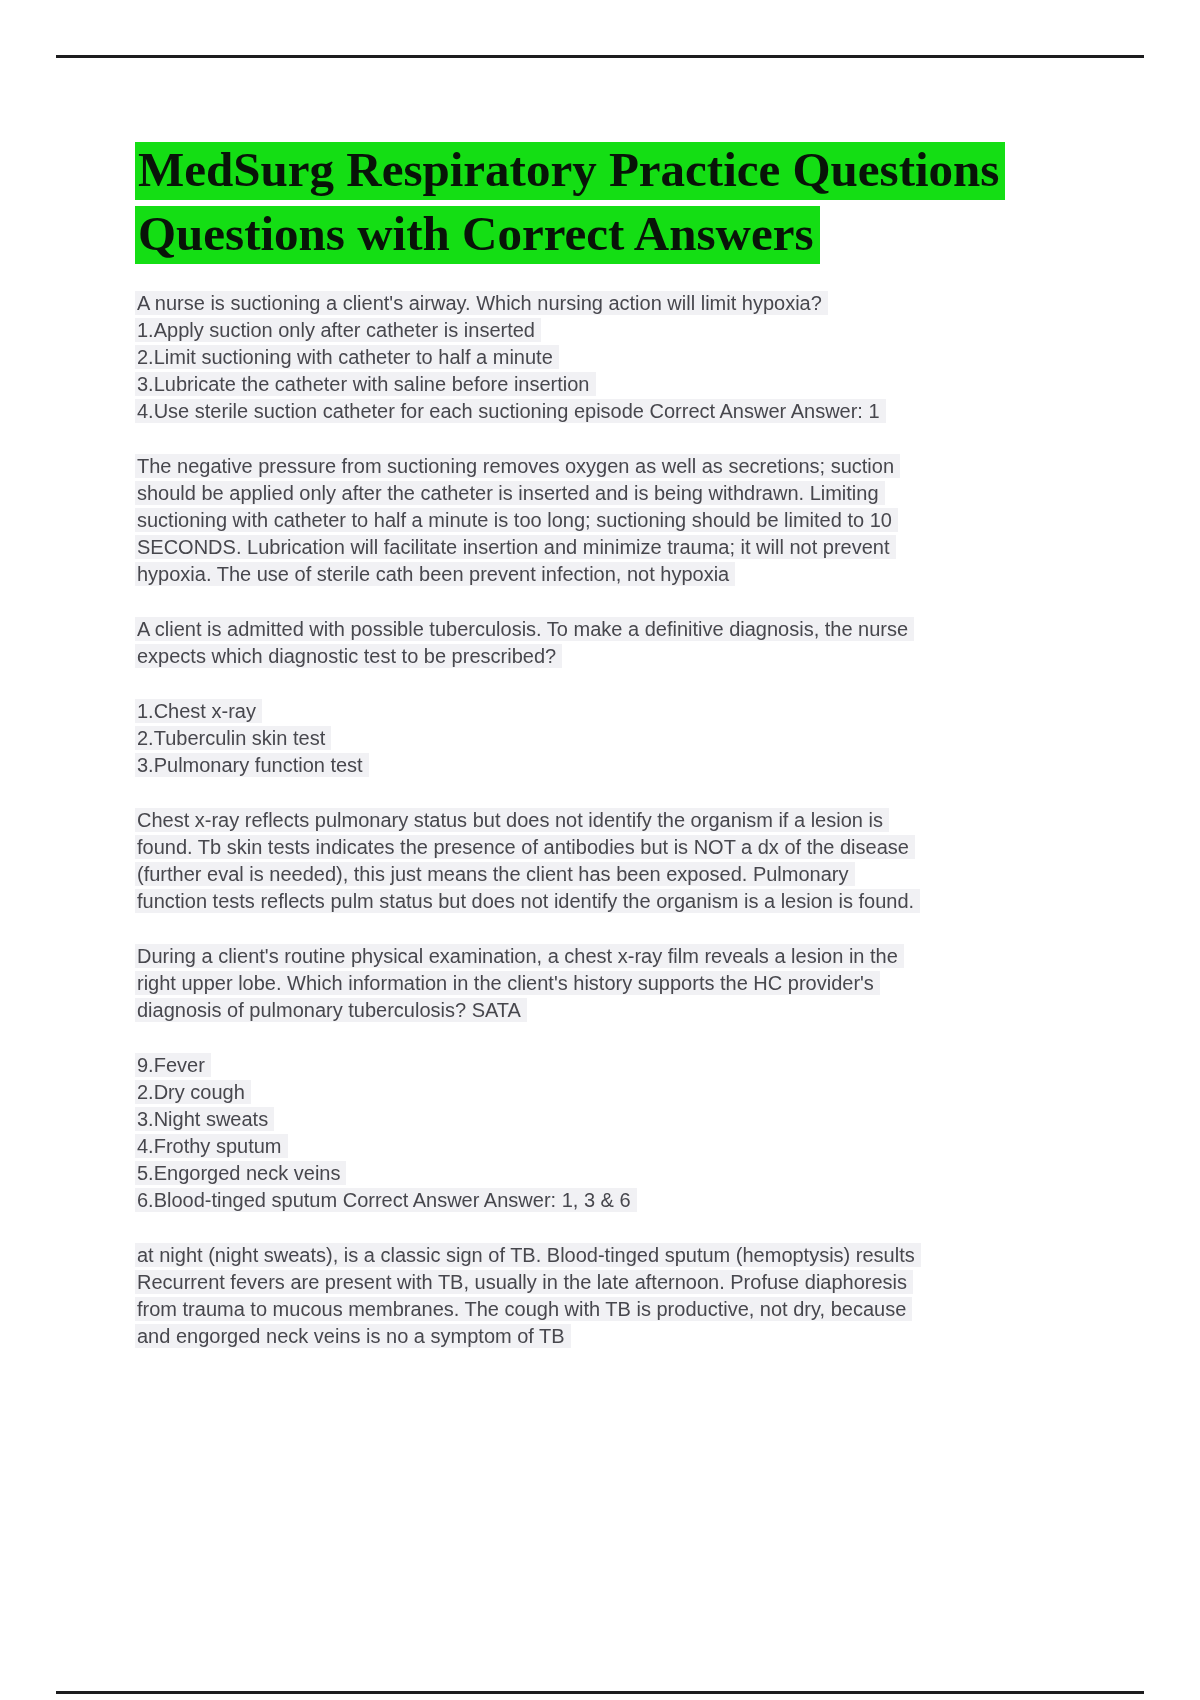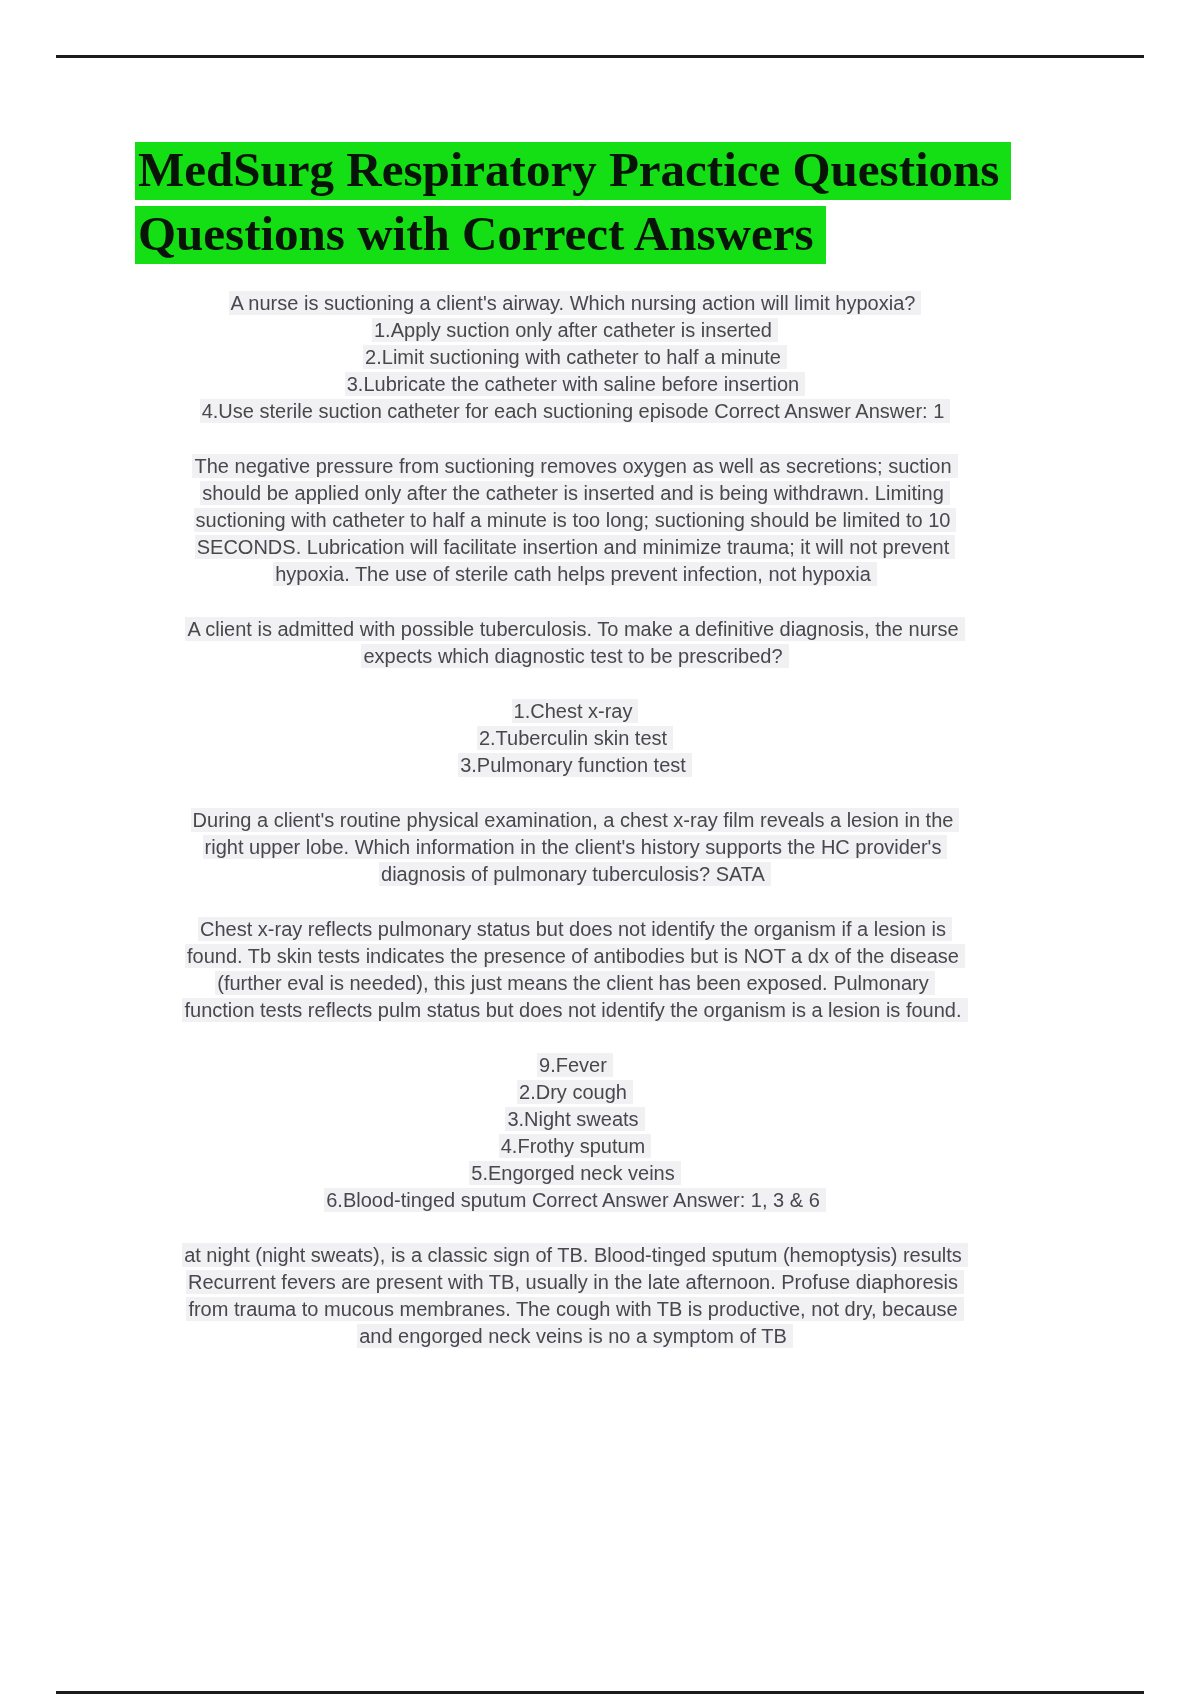--- a/index.html
+++ b/index.html
@@ -29,24 +29,24 @@
   .title { margin: 0; padding: 0; white-space: nowrap; }
   .title-line { display: block; margin-bottom: 6px; }
   .title-hl {
     display: inline-block;
     font-family: "Liberation Serif", serif;
     font-weight: 700;
     font-size: 49px;
     line-height: 49px;
     color: var(--title-ink, #081408);
     background: var(--title-hl, #14de14);
-    padding: 3px 12px 6px 3px;
+    padding: 3px 6px 6px 3px;
     letter-spacing: 0px;
   }
-  #blocks { margin-top: 26px; text-align: center; }
+  #blocks { margin-top: 26px; }
   .block { margin: 0 0 28px 0; }
   .line {
     font-size: 20px;
     line-height: 27px;
     height: 27px;
     white-space: pre;
     color: var(--ink, #47474d);
   }
   .hl {
     background: var(--line-hl, #f1f1f4);
@@ -71,41 +71,41 @@
           <div class="line"><span class="hl">1.Apply suction only after catheter is inserted</span></div>
           <div class="line"><span class="hl">2.Limit suctioning with catheter to half a minute</span></div>
           <div class="line"><span class="hl">3.Lubricate the catheter with saline before insertion</span></div>
           <div class="line"><span class="hl">4.Use sterile suction catheter for each suctioning episode Correct Answer Answer: 1</span></div>
         </div>
         <div class="block">
           <div class="line"><span class="hl">The negative pressure from suctioning removes oxygen as well as secretions; suction</span></div>
           <div class="line"><span class="hl">should be applied only after the catheter is inserted and is being withdrawn. Limiting</span></div>
           <div class="line"><span class="hl">suctioning with catheter to half a minute is too long; suctioning should be limited to 10</span></div>
           <div class="line"><span class="hl">SECONDS. Lubrication will facilitate insertion and minimize trauma; it will not prevent</span></div>
-          <div class="line"><span class="hl">hypoxia. The use of sterile cath helps prevent infection, not hypoxia</span></div>
+          <div class="line"><span class="hl">hypoxia. The use of sterile cath been prevent infection, not hypoxia</span></div>
         </div>
         <div class="block">
           <div class="line"><span class="hl">A client is admitted with possible tuberculosis. To make a definitive diagnosis, the nurse</span></div>
           <div class="line"><span class="hl">expects which diagnostic test to be prescribed?</span></div>
         </div>
         <div class="block">
           <div class="line"><span class="hl">1.Chest x-ray</span></div>
           <div class="line"><span class="hl">2.Tuberculin skin test</span></div>
           <div class="line"><span class="hl">3.Pulmonary function test</span></div>
         </div>
         <div class="block">
-          <div class="line"><span class="hl">During a client's routine physical examination, a chest x-ray film reveals a lesion in the</span></div>
-          <div class="line"><span class="hl">right upper lobe. Which information in the client's history supports the HC provider's</span></div>
-          <div class="line"><span class="hl">diagnosis of pulmonary tuberculosis? SATA</span></div>
-        </div>
-        <div class="block">
           <div class="line"><span class="hl">Chest x-ray reflects pulmonary status but does not identify the organism if a lesion is</span></div>
           <div class="line"><span class="hl">found. Tb skin tests indicates the presence of antibodies but is NOT a dx of the disease</span></div>
           <div class="line"><span class="hl">(further eval is needed), this just means the client has been exposed. Pulmonary</span></div>
           <div class="line"><span class="hl">function tests reflects pulm status but does not identify the organism is a lesion is found.</span></div>
+        </div>
+        <div class="block">
+          <div class="line"><span class="hl">During a client's routine physical examination, a chest x-ray film reveals a lesion in the</span></div>
+          <div class="line"><span class="hl">right upper lobe. Which information in the client's history supports the HC provider's</span></div>
+          <div class="line"><span class="hl">diagnosis of pulmonary tuberculosis? SATA</span></div>
         </div>
         <div class="block">
           <div class="line"><span class="hl">9.Fever</span></div>
           <div class="line"><span class="hl">2.Dry cough</span></div>
           <div class="line"><span class="hl">3.Night sweats</span></div>
           <div class="line"><span class="hl">4.Frothy sputum</span></div>
           <div class="line"><span class="hl">5.Engorged neck veins</span></div>
           <div class="line"><span class="hl">6.Blood-tinged sputum Correct Answer Answer: 1, 3 &amp; 6</span></div>
         </div>
         <div class="block">

